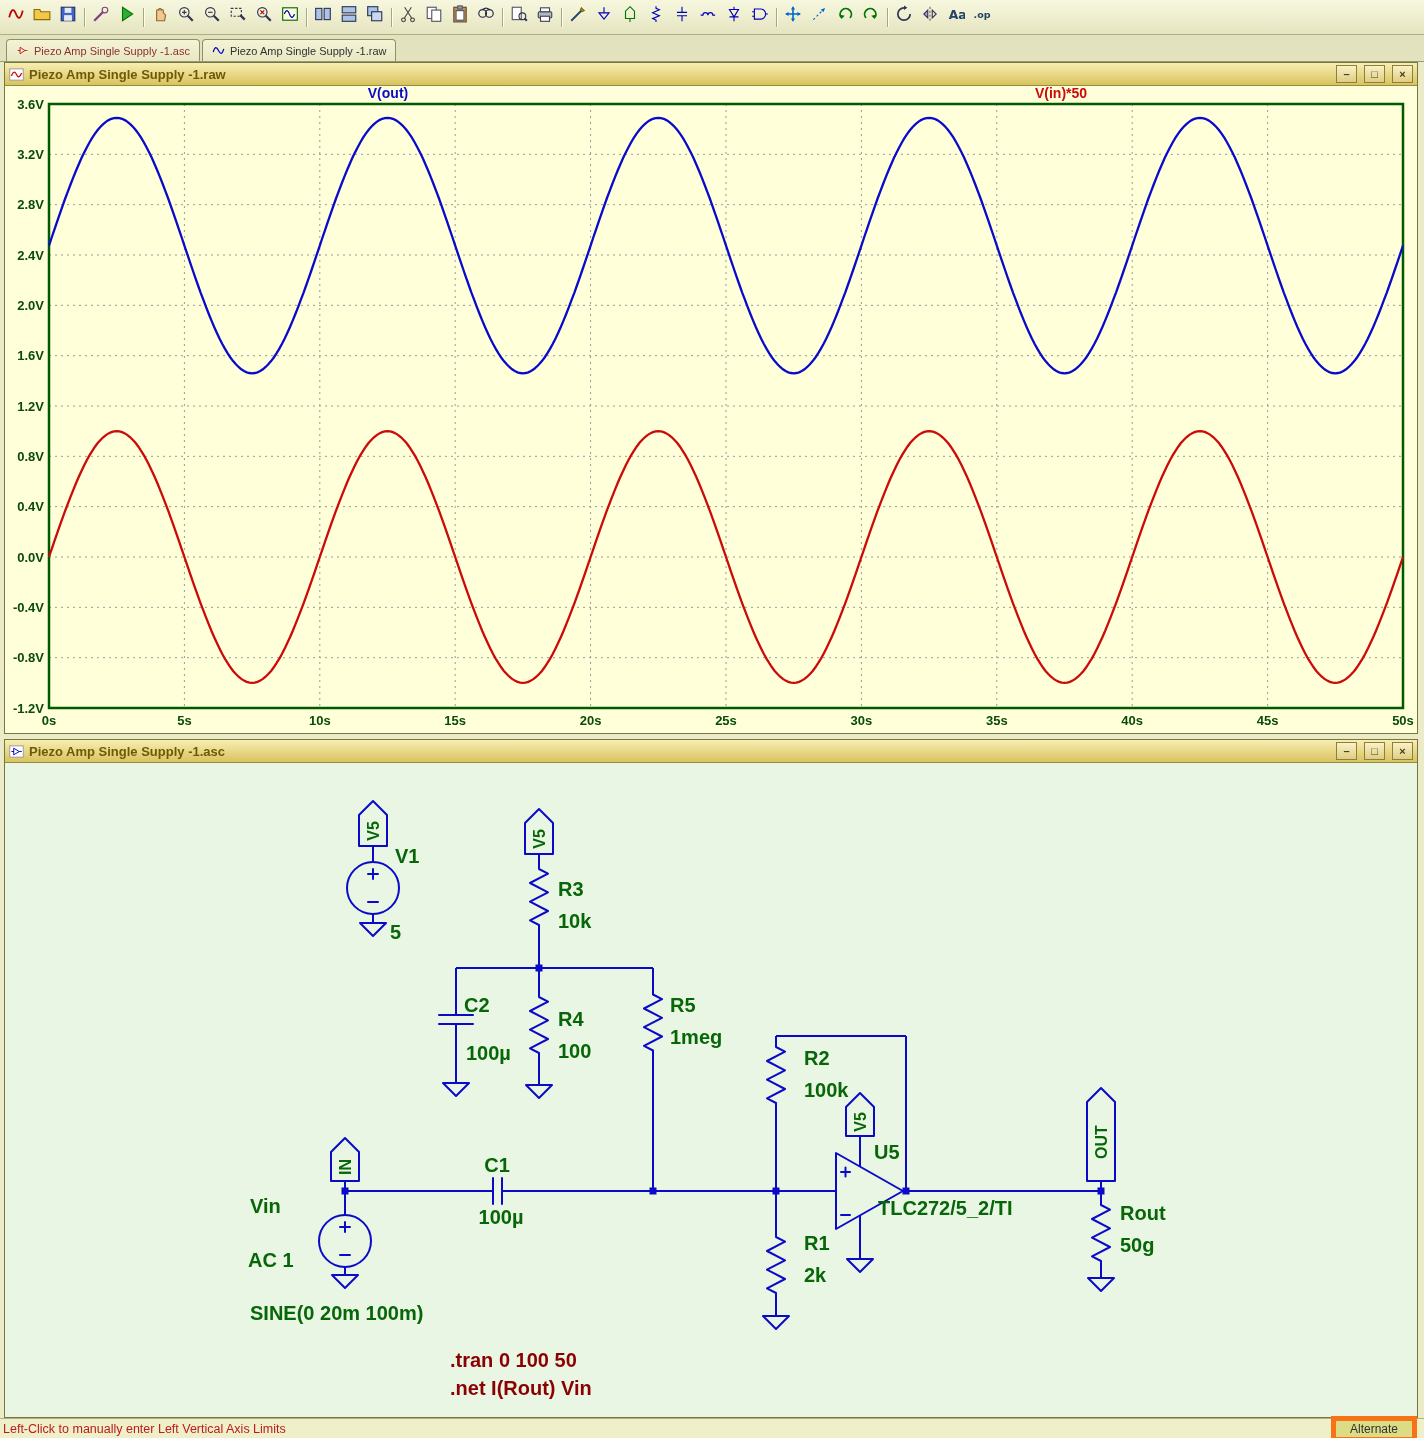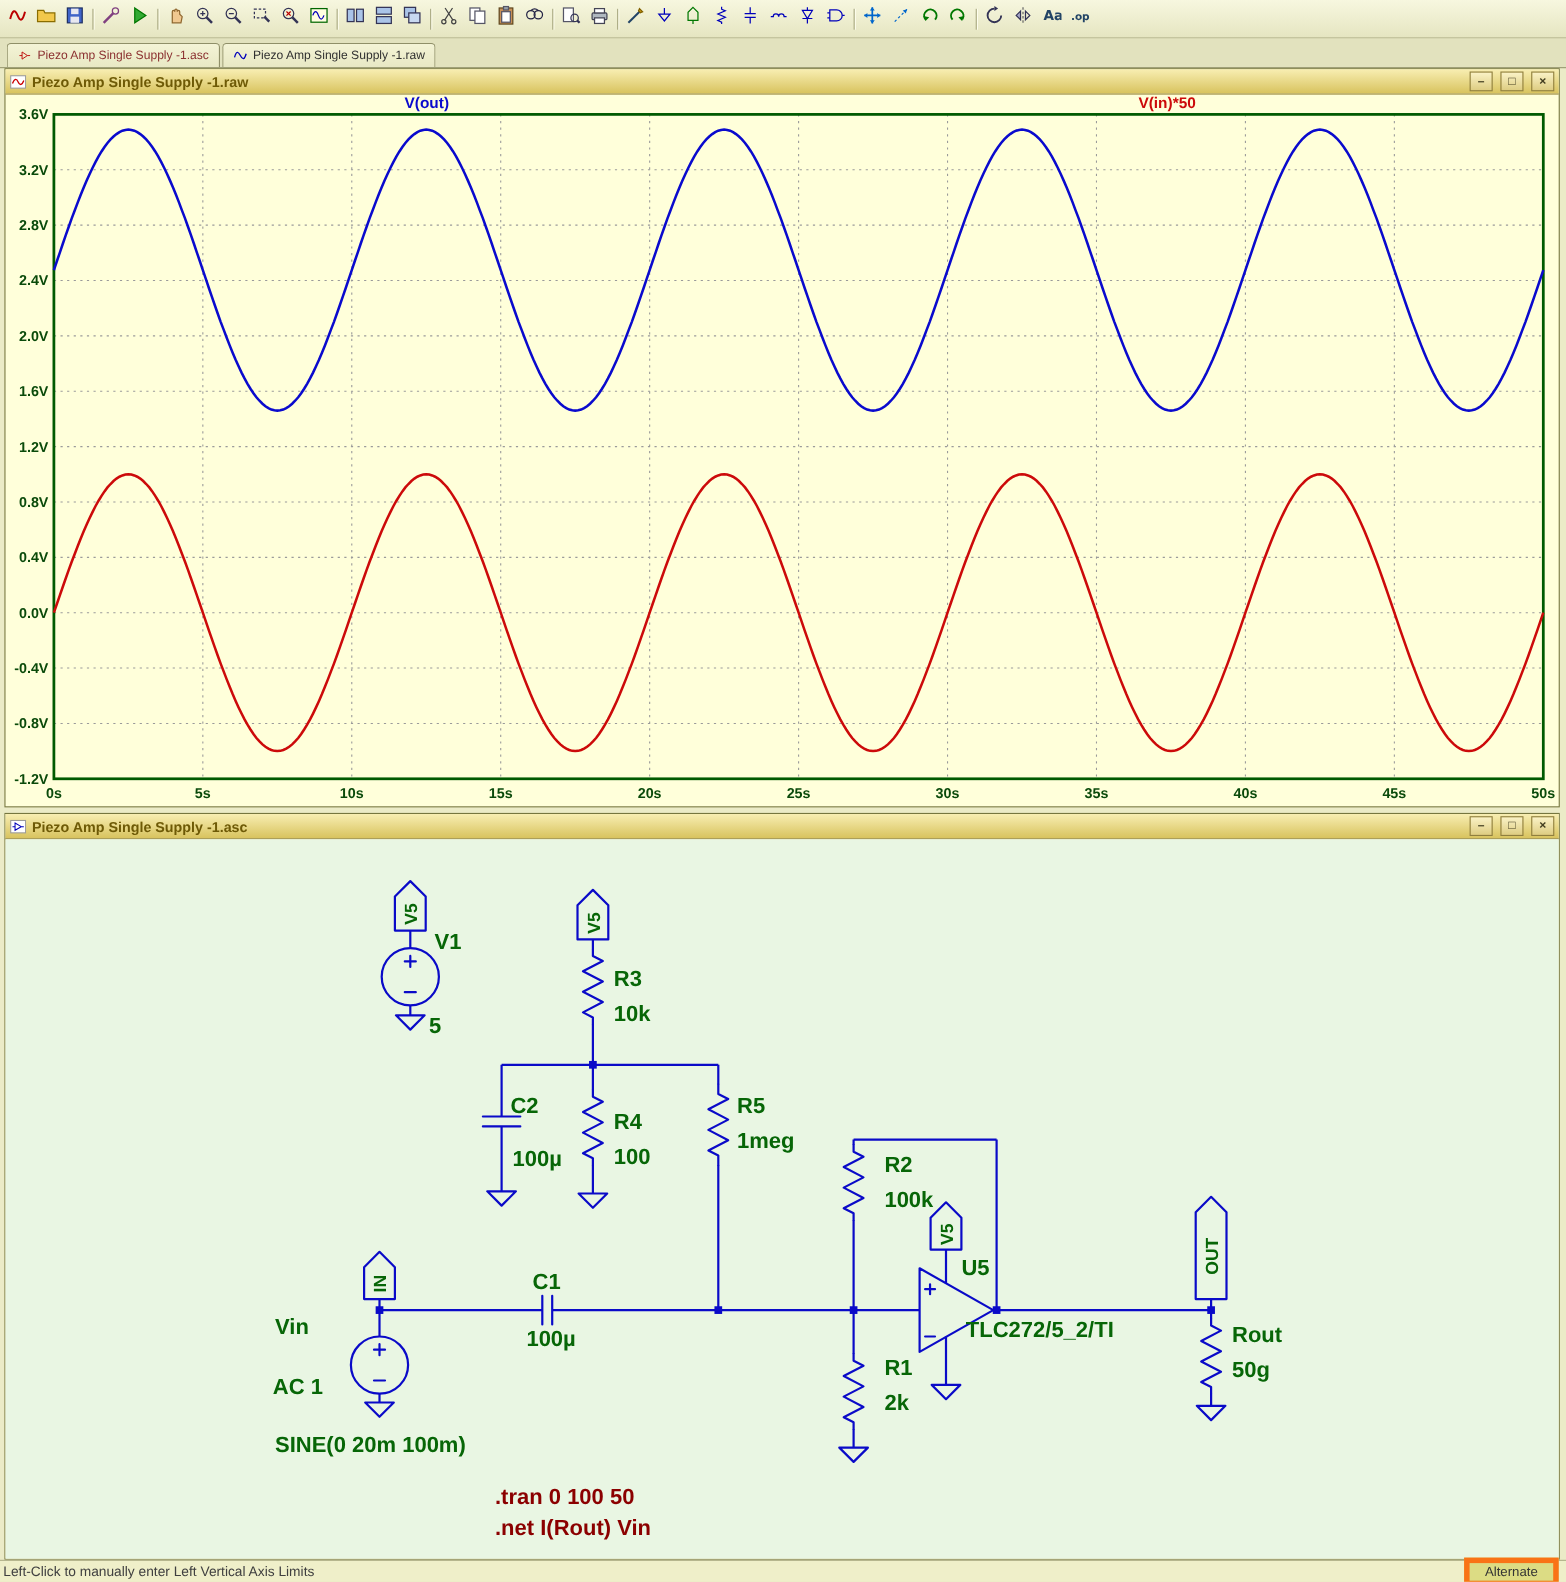--- a/index.html
+++ b/index.html
@@ -41,21 +41,21 @@
   #sch-svg text{font-family:"Liberation Sans",sans-serif}
   #sch-svg .sym{stroke:#0A0AC8;stroke-width:2;fill:none;stroke-linejoin:round;stroke-linecap:round}
   #sch-svg .wire{stroke:#0A0AC8;stroke-width:2;fill:none}
   #sch-svg .junc{fill:#0A0AC8;stroke:none}
   #sch-svg .lbl{fill:#076607;font-weight:bold;font-size:20px}
   #sch-svg .flagtxt{fill:#076607;font-weight:bold;font-size:16px;text-anchor:middle}
   #sch-svg .dir{fill:#8B0000;font-weight:bold;font-size:20px}
 
   
   .statusbar{position:absolute;left:0;top:1418px;width:1424px;height:20px;background:#EFEFC9;border-top:1px solid #B0B088;display:flex;align-items:center;font-size:12.5px;padding:0 3px;box-sizing:border-box}
-  .statusbar .msg{flex:1;color:#404040}
+  .statusbar .msg{flex:1;color:#b91c1c}
   .mode{background:#DCDC84;border:5px solid #f97316;padding:0 14px;height:16px;display:flex;align-items:center;color:#333;margin-right:4px;font-size:12px}
 </style>
 </head>
 <body>
 
 <div class="toolbar" id="toolbar">
     <div class="tbicon">
       <svg viewBox="0 0 16 16">
         <path d="M2 11 C4 3,6 3,8 8 S12 13,14 5" fill="none" stroke="#b00" stroke-width="1.6"></path>
       </svg>

